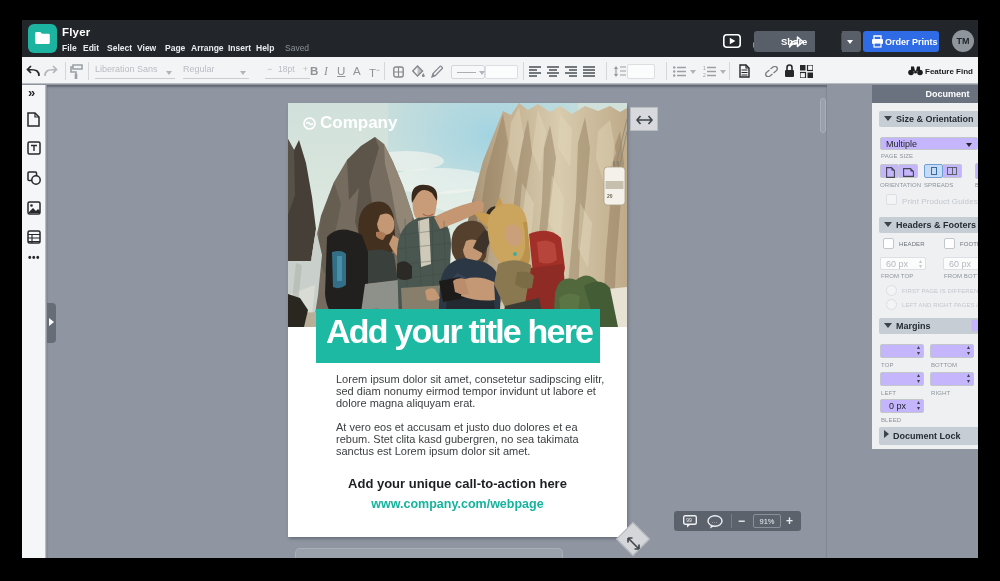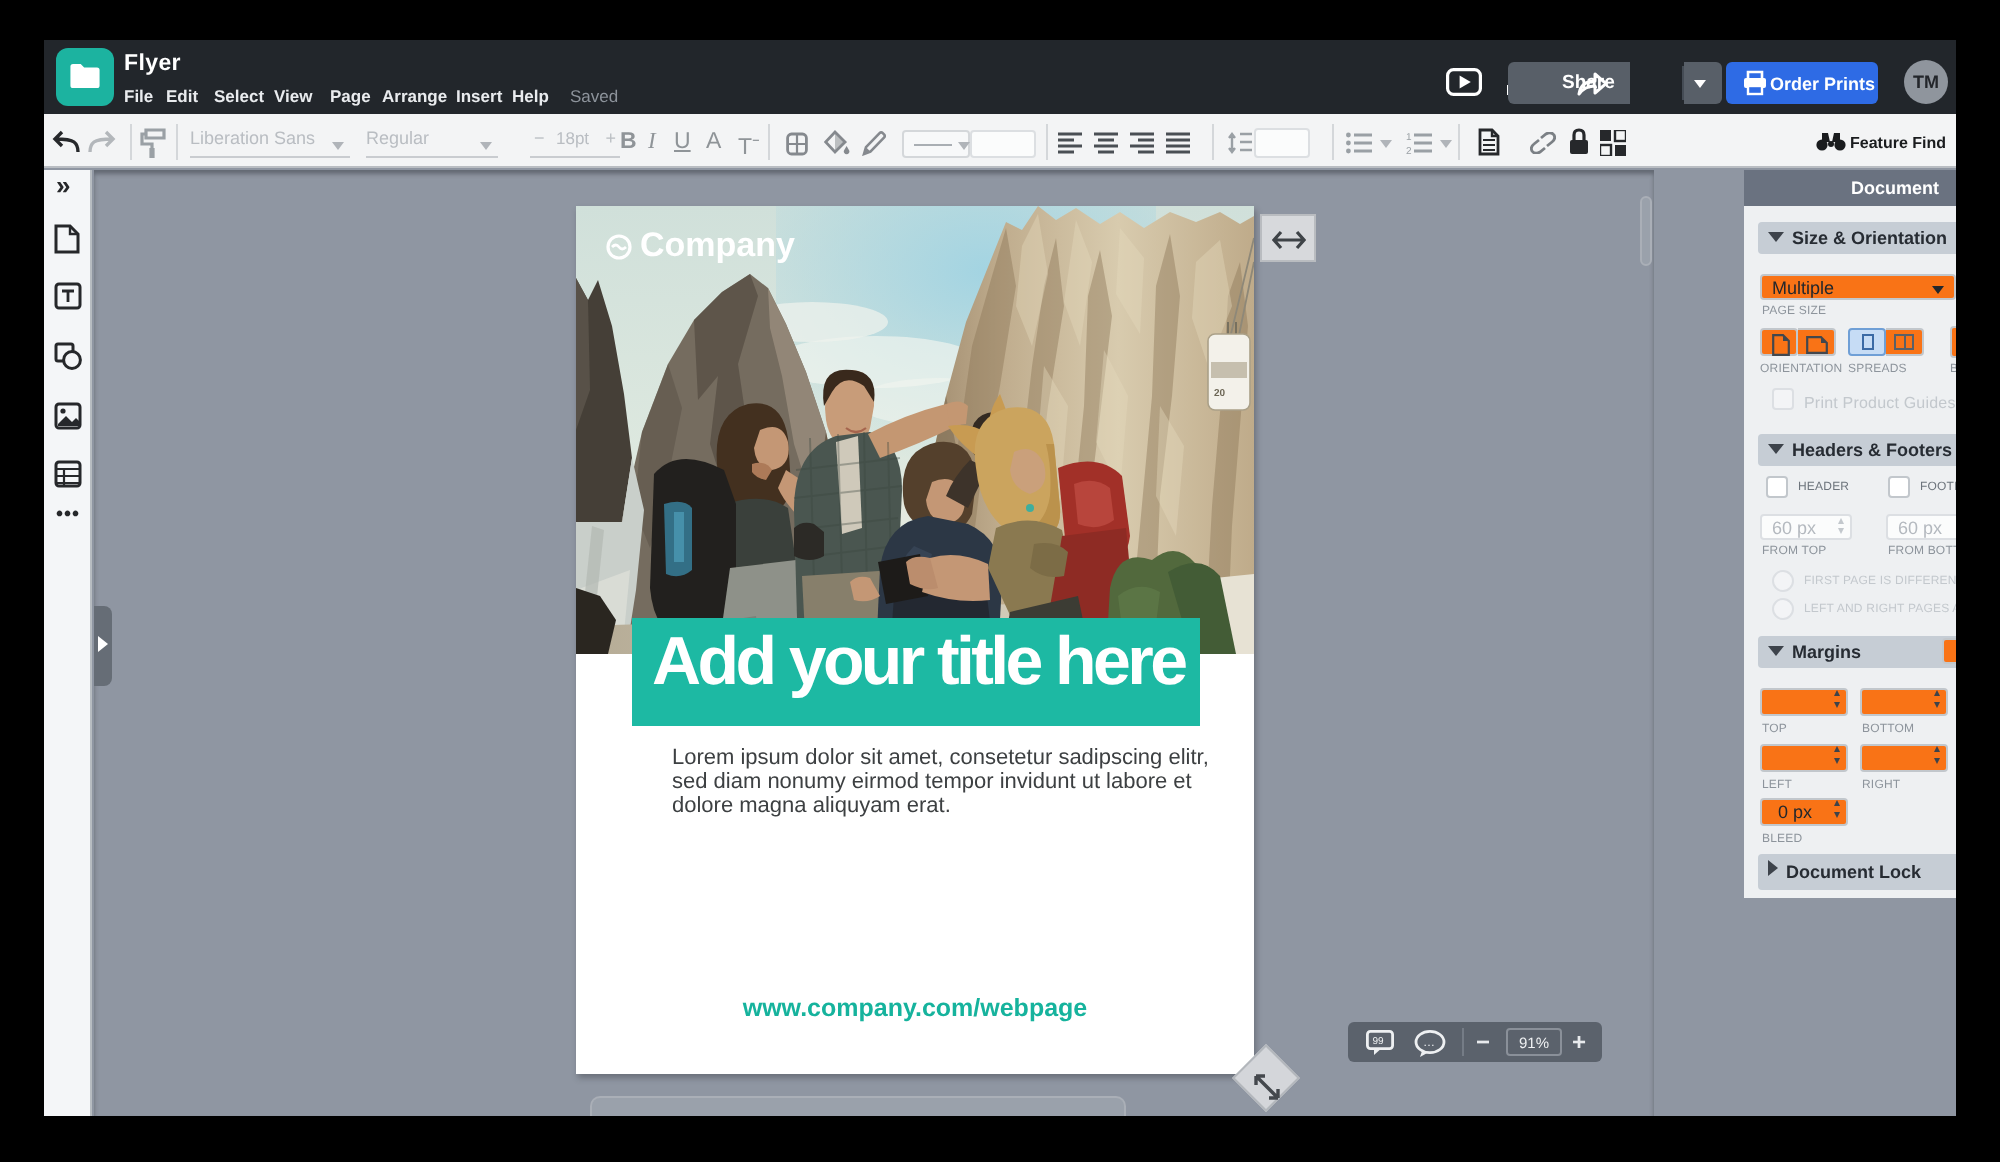--- a/index.html
+++ b/index.html
@@ -58,21 +58,21 @@
   #zoombar { position:absolute; left:627px; top:426px; width:127px; height:20px; background:#5b626c; border-radius:3px; }
   #zoombar .pct { position:absolute; left:79px; top:3px; width:28px; height:14px; border:1px solid #8a9099; border-radius:2px; color:#eef0f2; font-size:7.5px; text-align:center; line-height:13px; }
   #zoombar .zm { position:absolute; color:#e8eaed; font-size:12px; font-weight:bold; top:3px; }
 
   
   #rpanel { position:absolute; left:805px; top:65px; width:151px; height:364px; background:#eef0f2;margin-left:45px; }
   #rphead { position:absolute; left:0; top:0; width:151px; height:18px; background:#6a7280; color:#fff; font-size:9px; font-weight:bold; text-align:center; line-height:18px; }
   #rpfoot { position:absolute; left:0; top:455px; width:151px; height:18px; background:#6a7280; color:#fff; font-size:9px; font-weight:bold; text-align:center; line-height:18px; }
   .secbar { position:absolute; left:7px; width:137px; height:16px; background:#c6cdd5; border-radius:2px; color:#272c33; font-size:9px; font-weight:bold; line-height:16px; }
   .secbar .tri { display:inline-block; width:0; height:0; border-left:4px solid transparent; border-right:4px solid transparent; border-top:5px solid #3d434b; margin:0 4px 1px 5px; }
-  .inp { position:absolute; background:#f97316; border:1px solid #c2c7cc; border-radius:2px; font-size:9px; color:#23272c; }
+  .inp { position:absolute; background:#c4b5fd; border:1px solid #c2c7cc; border-radius:2px; font-size:9px; color:#23272c; }
   .lbl { position:absolute; font-size:6px; color:#8d949c; letter-spacing:.1px; white-space:nowrap; }
   .lbl2 { position:absolute; font-size:6px; color:#c3c8cd; letter-spacing:.1px; white-space:nowrap; }
   .spin:after { content:"\25B4\A\25BE"; white-space:pre; position:absolute; right:3px; top:0px; font-size:6px; line-height:5.5px; color:#3d434b; }
   .sping:after { content:"\25B4\A\25BE"; white-space:pre; position:absolute; right:3px; top:1px; font-size:6px; line-height:5px; color:#c3c8cd; }
   .cb { position:absolute; width:11px; height:11px; background:#fff; border:1px solid #c2c7cc; border-radius:2px; }
   .cbg { position:absolute; width:11px; height:11px; background:#f3f4f6; border:1px solid #dcdfe3; border-radius:2px; }
 </style>
 </head>
 <body>
 <div id="app">
@@ -409,20 +409,22 @@
         <path d="M0 191 L12 195 L20 207 L16 224 L0 224 Z" fill="#2a2620"></path>
       </svg>
       <div id="companylogo"><svg width="13" height="13" viewBox="0 0 13 13" style="vertical-align:-2px; margin-right:4px;">
             <circle cx="6.5" cy="6.5" r="5.5" fill="none" stroke="#fff" stroke-width="1.6"></circle>
             <path d="M3 6.5 Q5 4.5 6.5 6.5 Q8 8.5 10 6.5" fill="none" stroke="#fff" stroke-width="1.4"></path>
           </svg>Company</div>
       <div id="banner">
           <div>Add your title here</div>
         </div>
       <div class="para" style="top:269.5px;">Lorem ipsum dolor sit amet, consetetur sadipscing elitr, sed diam nonumy eirmod tempor invidunt ut labore et dolore magna aliquyam erat.</div>
+      <div class="para" style="top:318px;">At vero eos et accusam et justo duo dolores et ea rebum. Stet clita kasd gubergren, no sea takimata sanctus est Lorem ipsum dolor sit amet.</div>
+      <div id="cta">Add your unique call-to-action here</div>
       <div id="weblink">www.company.com/webpage</div>
     </div>
     <div id="hhandle"><svg width="17" height="10" viewBox="0 0 17 10" style="margin-top:7px;">
           <path d="M4.5 1 L1 5 L4.5 9 M1 5 L16 5 M12.5 1 L16 5 L12.5 9" fill="none" stroke="#3e4347" stroke-width="1.6"></path>
         </svg></div>
     <div id="diamond"></div>
     <svg class="abs" style="left:580px; top:452px;" width="13" height="13" viewBox="0 0 13 13">
         <path d="M1 1 L5.5 1 M1 1 L1 5.5 M1 1 L12 12 M12 12 L7.5 12 M12 12 L12 7.5" fill="none" stroke="#44484d" stroke-width="1.7"></path>
       </svg>
     <div id="hscroll"></div>

